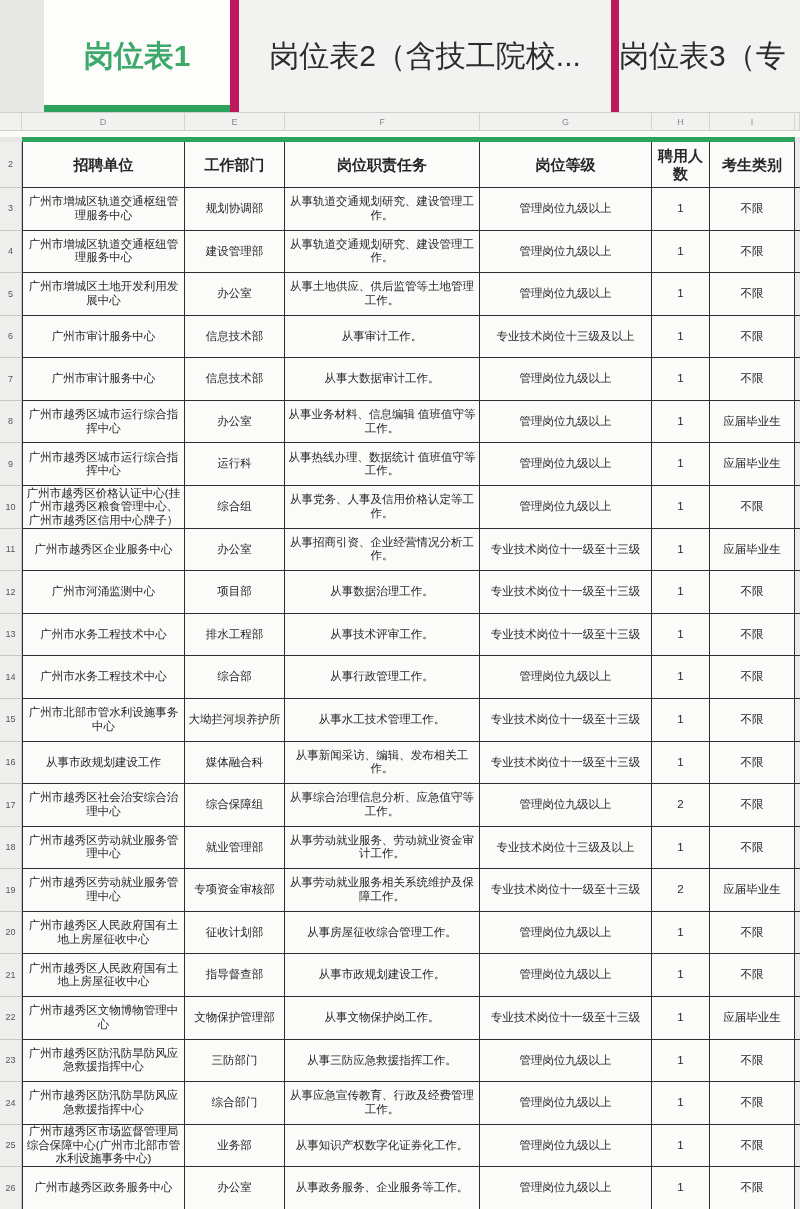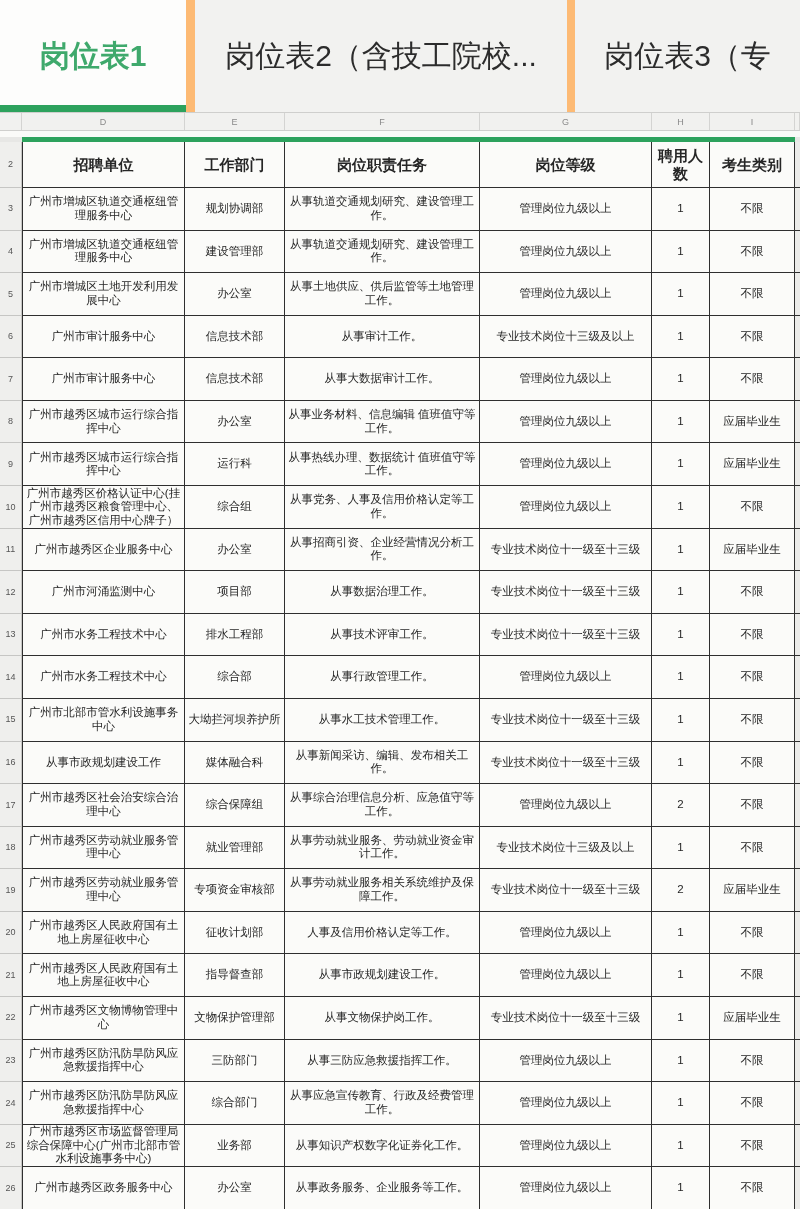--- a/index.html
+++ b/index.html
@@ -3,30 +3,30 @@
 <meta charset="utf-8">
 <style>
   html,body{margin:0;padding:0;}
   body{
     width:800px;height:1209px;overflow:hidden;
     background:#e7e7e5;
     font-family:"Liberation Sans","DejaVu Sans",sans-serif;
     -webkit-font-smoothing:antialiased;
   }
   
-  .tabbar{height:112px;background:#fdba74;display:flex;align-items:stretch;}
+  .tabbar{height:112px;background:#be185d;display:flex;align-items:stretch;margin-left:44px;}
   .tab{
     display:flex;align-items:center;justify-content:center;
     font-size:30px;color:#2c2c2c;background:#f2f2f0;
     position:relative;white-space:nowrap;overflow:hidden;box-sizing:border-box;
   }
   .tab1{width:186px;background:#fdfdfc;color:#3fa96c;font-weight:bold;}
   .tab1::after{content:"";position:absolute;left:0;right:0;bottom:0;height:7px;background:#2da25d;}
   .tab2{width:372px;margin-left:9px;}
-  .tab3{flex:1;margin-left:8px;justify-content:center;}
+  .tab3{flex:1;margin-left:8px;justify-content:flex-start;}
   
   .colstrip{
     height:19px;display:flex;background:#f1f1ef;box-sizing:border-box;
     border-top:1px solid #cfcfcd;border-bottom:1px solid #cfcfcd;
   }
   .colstrip .k{
     box-sizing:border-box;display:flex;align-items:center;justify-content:center;
     font-size:9px;color:#8a8a8a;border-right:1px solid #d4d4d2;
   }
   .gapstrip{height:6px;background:#fafaf8;}
@@ -261,21 +261,21 @@
         <div class="cell w3">从事劳动就业服务相关系统维护及保障工作。</div>
         <div class="cell w4">专业技术岗位十一级至十三级</div>
         <div class="cell w5">2</div>
         <div class="cell w6">应届毕业生</div>
         <div class="cell sliver w7"></div>
       </div>
       <div class="trow">
         <div class="cell rownum w0">20</div>
         <div class="cell w1 dl">广州市越秀区人民政府国有土地上房屋征收中心</div>
         <div class="cell w2">征收计划部</div>
-        <div class="cell w3">人事及信用价格认定等工作。</div>
+        <div class="cell w3">从事房屋征收综合管理工作。</div>
         <div class="cell w4">管理岗位九级以上</div>
         <div class="cell w5">1</div>
         <div class="cell w6">不限</div>
         <div class="cell sliver w7"></div>
       </div>
       <div class="trow">
         <div class="cell rownum w0">21</div>
         <div class="cell w1 dl">广州市越秀区人民政府国有土地上房屋征收中心</div>
         <div class="cell w2">指导督查部</div>
         <div class="cell w3">从事市政规划建设工作。</div>

